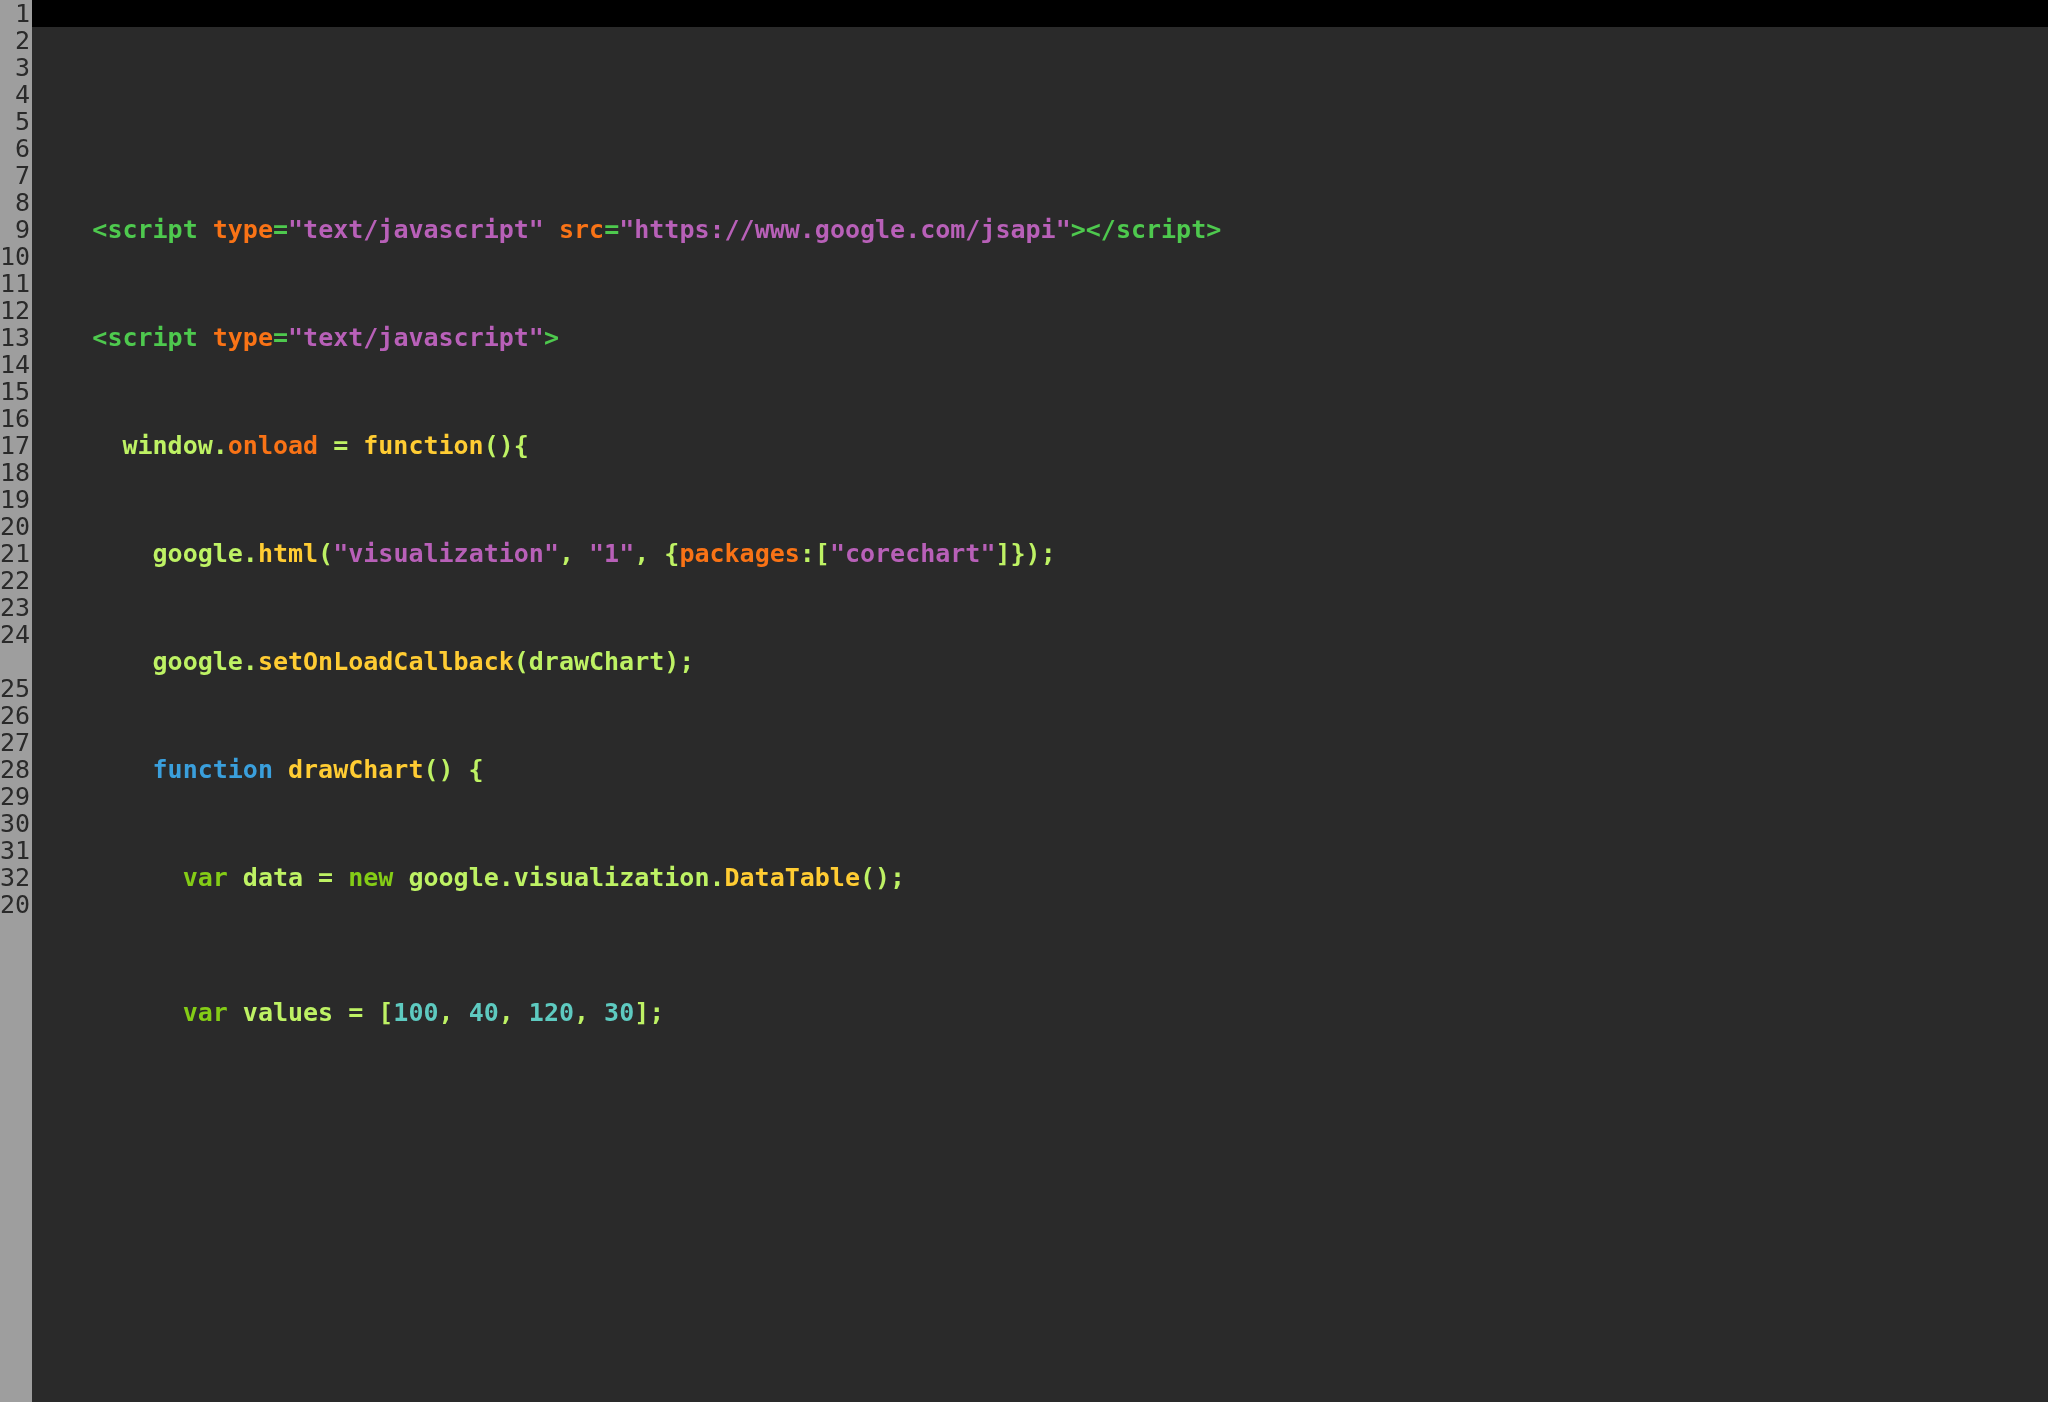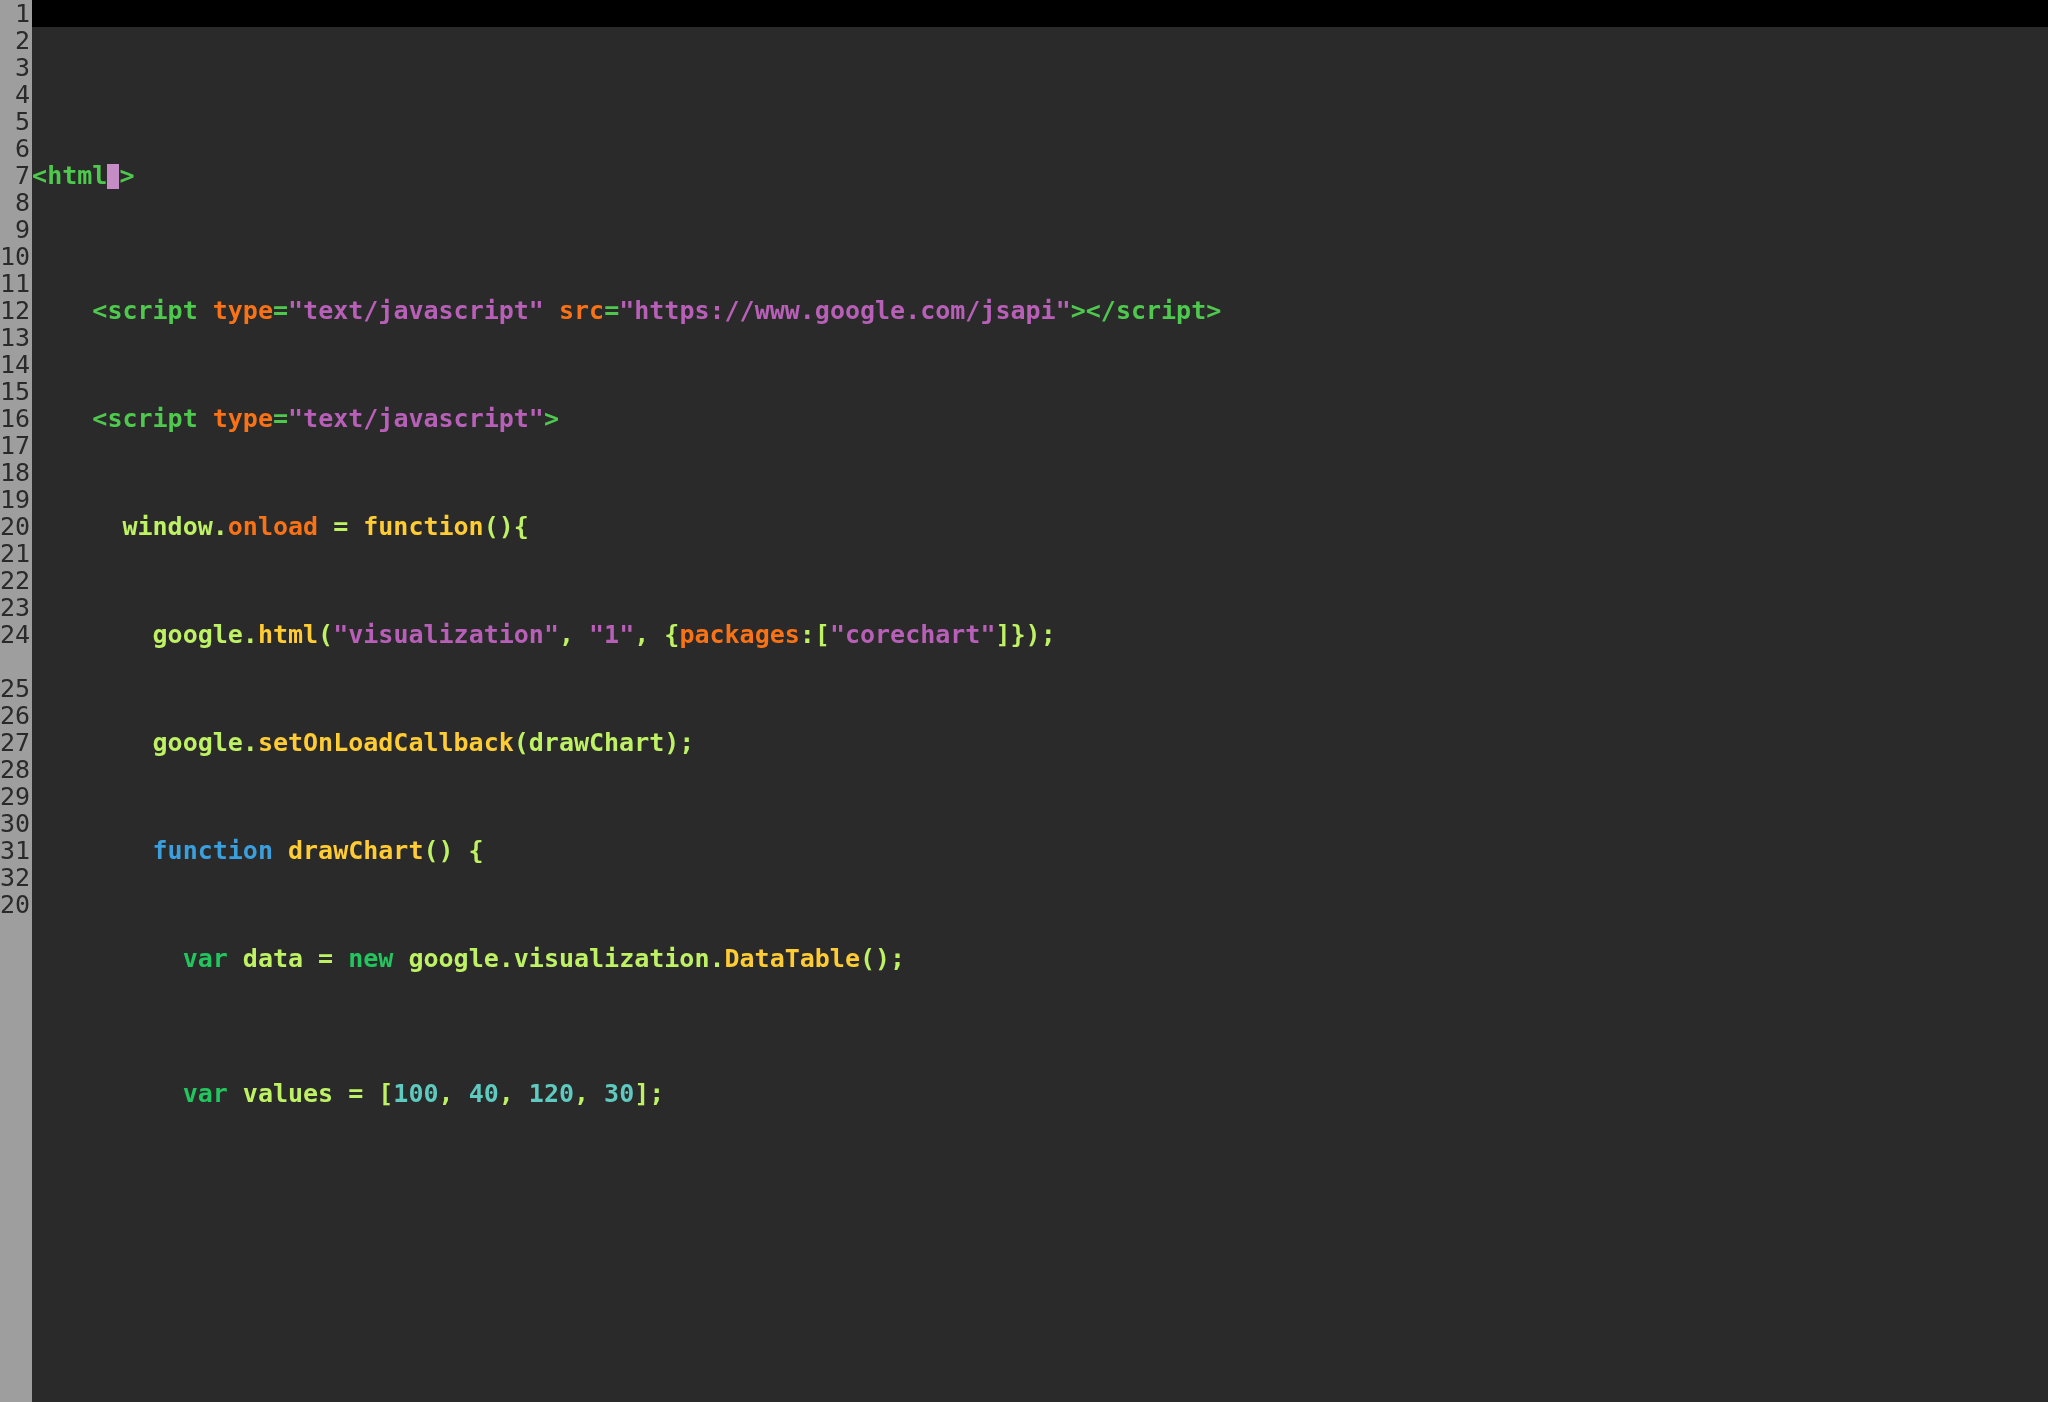--- a/index.html
+++ b/index.html
@@ -51,21 +51,21 @@
     z-index: 0;
   }
   .code .rows {
     position: relative;
     z-index: 1;
   }
   
   .tag   { color: #4ec94e; }   
   .attr  { color: #f97316; }   
   .str   { color: #b860b8; }   
-  .kw    { color: #22c55e; }   
+  .kw    { color: #84cc16; }   
   .kw2   { color: #3a9fdc; }   
   .fn    { color: #ffcc33; }   
   .num   { color: #5ecac0; text-align: center; }   
   .pl    { color: #bef264; }   
   .caret {
     display: inline-block;
     width: 12px;
     height: 25px;
     background: #c58cc5;
     vertical-align: text-bottom;
@@ -109,21 +109,20 @@
       <div class="ln">29</div>
       <div class="ln">30</div>
       <div class="ln">31</div>
       <div class="ln">32</div>
       <div class="ln">20</div>
     </div>
   <div class="code">
     <div class="row1bg"></div>
     <div class="rows" id="rows">
       
-      <div class="row"><span class="tag">&lt;</span><span class="tag">html</span><span class="caret"></span><span class="tag">&gt;</span></div>
       
       
       <div class="row"><span class="pl">    </span><span class="tag">&lt;</span><span class="tag">script </span><span class="attr">type</span><span class="tag">=</span><span class="str">"text/javascript"</span><span class="pl"> </span><span class="attr">src</span><span class="tag">=</span><span class="str">"https://www.google.com/jsapi"</span><span class="tag">&gt;&lt;/</span><span class="tag">script</span><span class="tag">&gt;</span></div>
       
       <div class="row"><span class="pl">    </span><span class="tag">&lt;</span><span class="tag">script </span><span class="attr">type</span><span class="tag">=</span><span class="str">"text/javascript"</span><span class="tag">&gt;</span></div>
       
       <div class="row"><span class="pl">      </span><span class="pl">window.</span><span class="attr">onload</span><span class="pl"> = </span><span class="fn">function</span><span class="pl">(){</span></div>
       
       <div class="row"><span class="pl">        </span><span class="pl">google.</span><span class="fn">html</span><span class="pl">(</span><span class="str">"visualization"</span><span class="pl">, </span><span class="str">"1"</span><span class="pl">, {</span><span class="attr">packages</span><span class="pl">:[</span><span class="str">"corechart"</span><span class="pl">]});</span></div>
       

